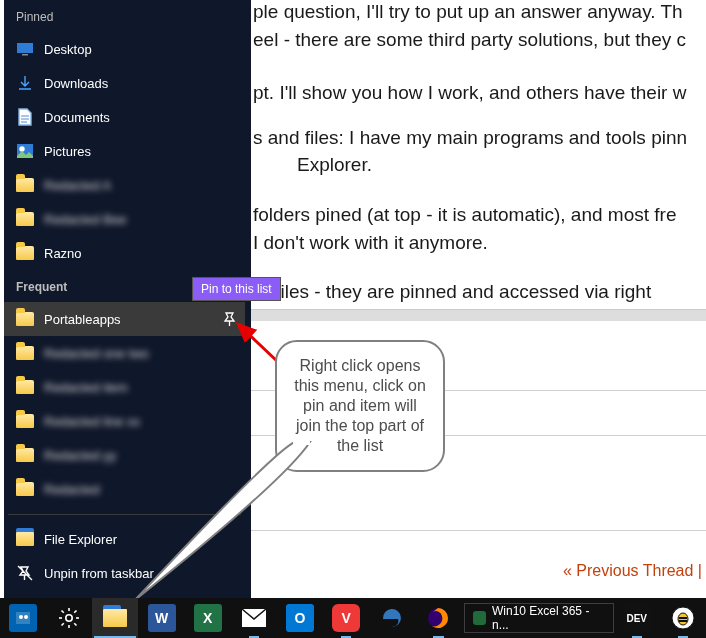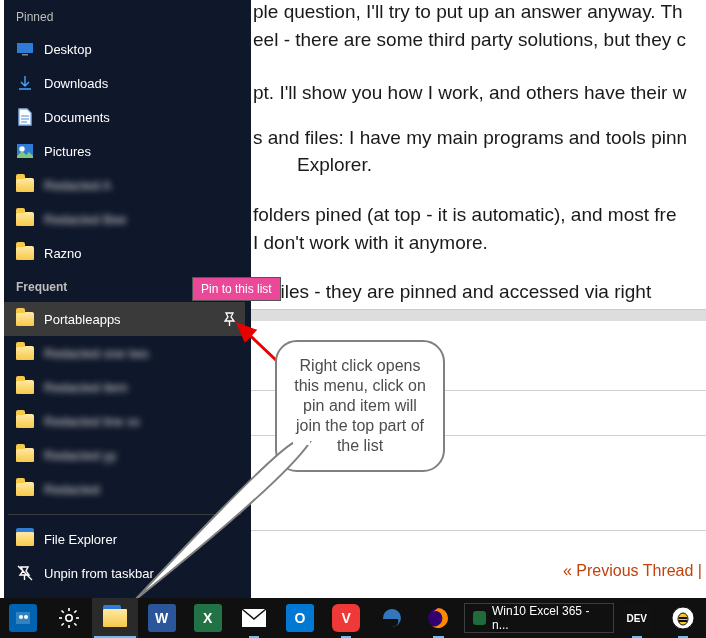--- a/index.html
+++ b/index.html
@@ -23,21 +23,21 @@
   .folder-ico::before { content:""; position:absolute; left:0; top:-4px; width:9px; height:5px; background:#f7c948; border-radius:2px 2px 0 0; }
   .fe-ico { width:18px; height:14px; background:linear-gradient(#ffe9a6,#f7c948); border-radius:1px; position:relative; }
   .fe-ico::after { content:""; position:absolute; left:0; top:-4px; width:18px; height:4px; background:#2e7cd6; border-radius:2px 2px 0 0; }
 
   .icon-slot { width:18px; height:18px; display:flex; align-items:center; justify-content:center; }
   .icon-slot svg { stroke:#fff; fill:none; stroke-width:1.4; }
 
   .pin-btn { position:absolute; right:0; top:0; width:30px; height:34px; display:flex; align-items:center; justify-content:center; background:#3a3a3a; }
   .pin-btn svg { stroke:#fff; fill:none; stroke-width:1.3; }
 
-  .tooltip { position:absolute; background:#ec4899; color:#fff; border:1px solid #555; padding:4px 8px; font-size:12px; white-space:nowrap; }
+  .tooltip { position:absolute; background:#8b5cf6; color:#fff; border:1px solid #555; padding:4px 8px; font-size:12px; white-space:nowrap; }
 
   .sep { position:absolute; left:4px; right:10px; height:1px; background:#3a3a3a; }
 
   
   .taskbar { position:absolute; left:0; right:0; bottom:0; height:40px; background:#101010; display:flex; align-items:center; }
   .tb-btn { width:48px; height:40px; display:flex; align-items:center; justify-content:center; position:relative; }
   .tb-btn.active::after, .tb-btn.running::after { content:""; position:absolute; bottom:0; height:2px; background:#76b9ed; }
   .tb-btn.active::after { left:2px; right:2px; background:#76b9ed; }
   .tb-btn.running::after { left:18px; right:18px; }
   .tb-btn.selected { background:#2a2a2a; }

